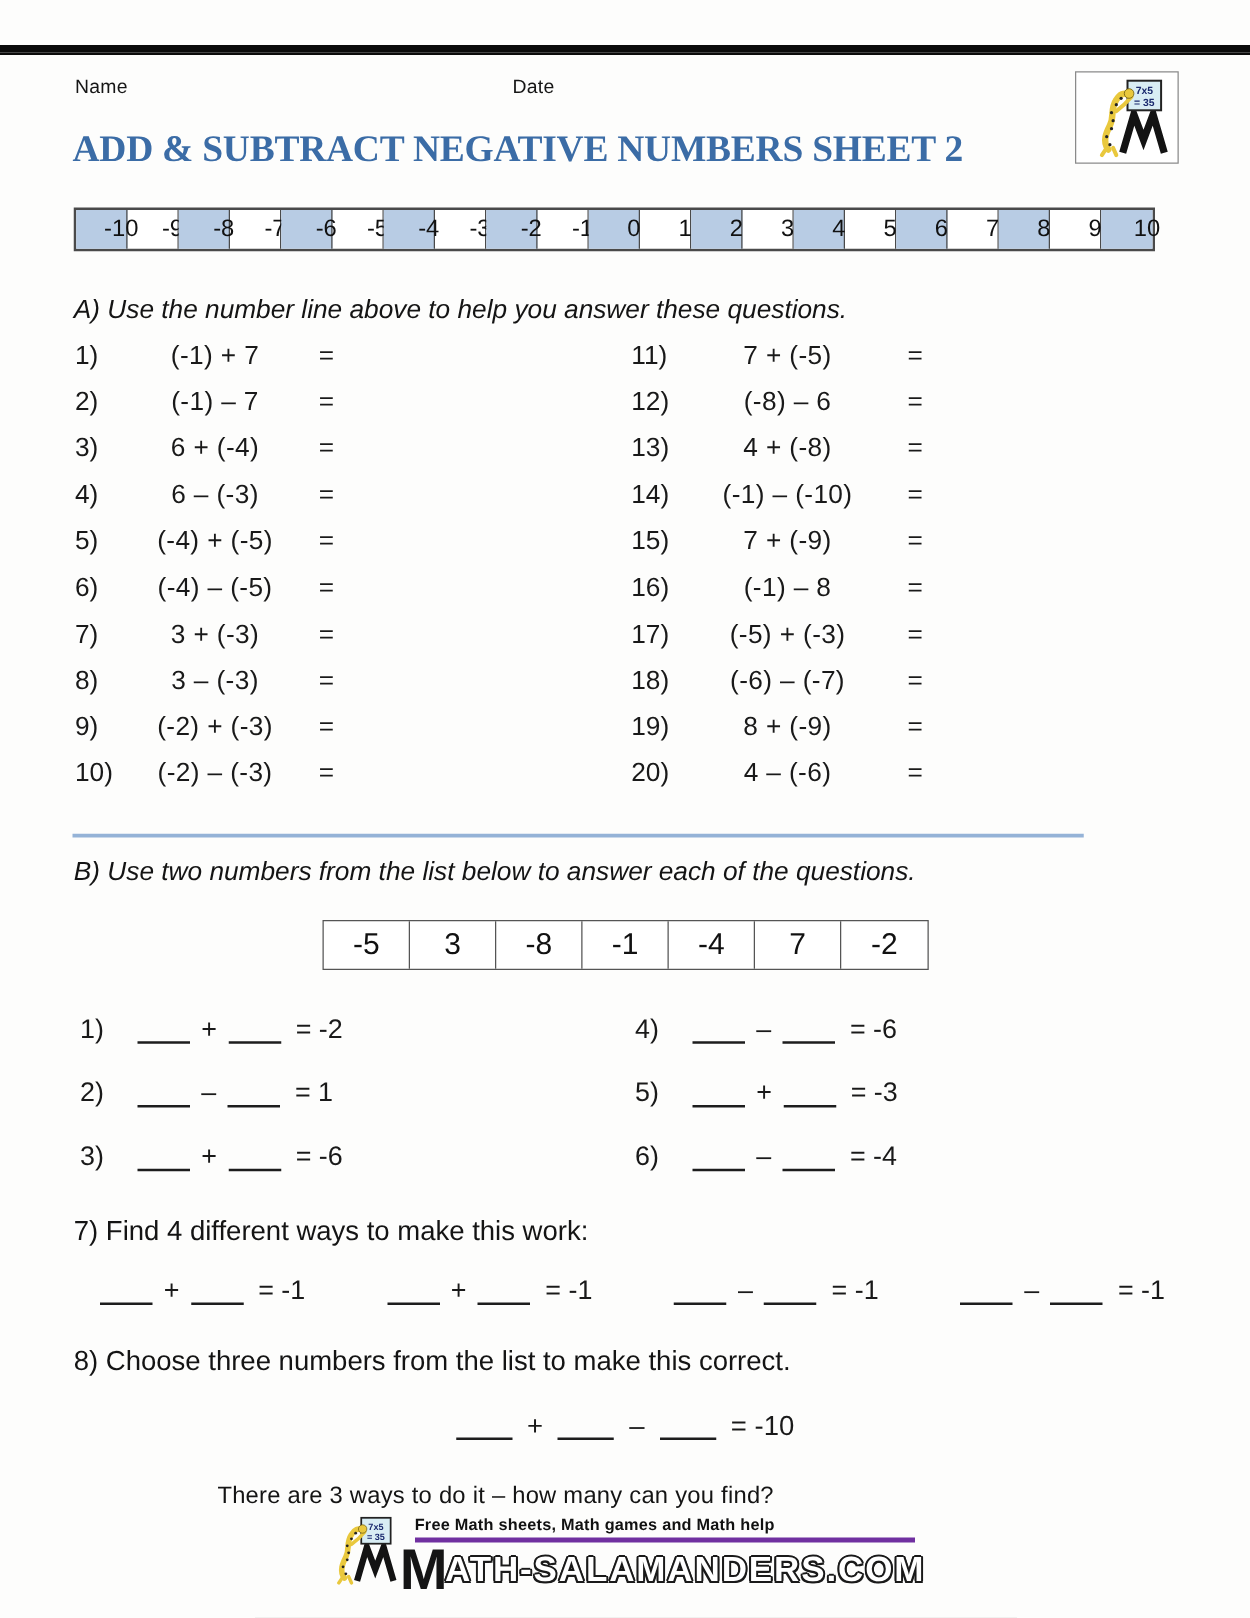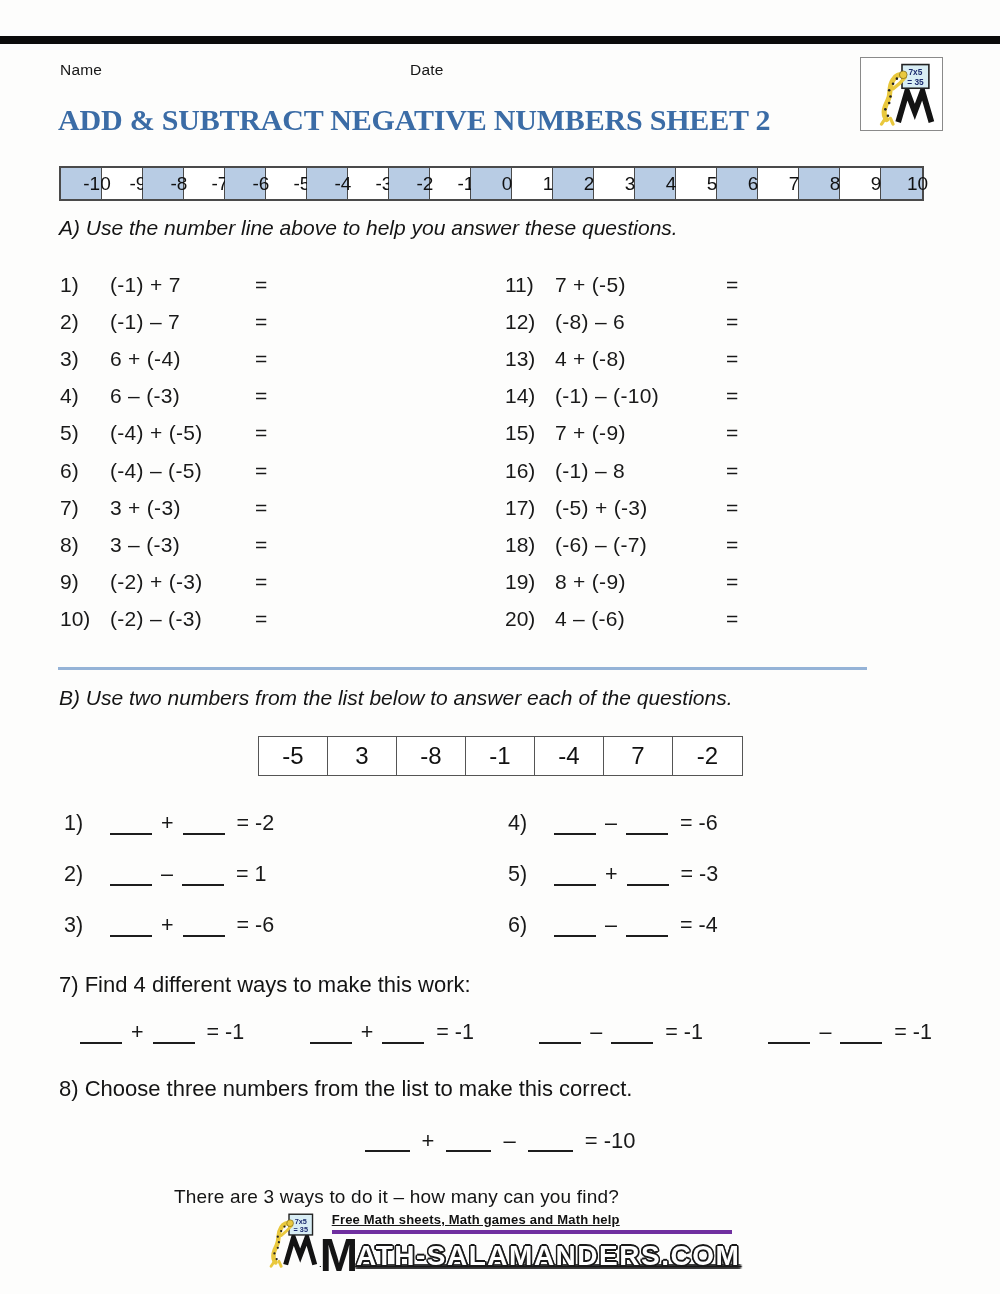--- a/index.html
+++ b/index.html
@@ -27,30 +27,30 @@
            font-size:30px; letter-spacing:-0.2px; color:#3b6ca6; white-space:nowrap; }
 
   
   .numline { left:59px; top:166px; display:flex; border:2px solid #4a4a4a; background:#fff; }
   .nl-cell { width:41px; height:31px; display:flex; align-items:center; justify-content:center;
              border-right:1px solid #4a4a4a; font-size:19px; color:#111;padding-left:32px; }
   .nl-cell:last-child { border-right:none;text-align:center; }
   .nl-cell.shaded { background:#b8cce4; }
 
   .instr { font-size:21px; font-style:italic; color:#141414; white-space:nowrap; }
-  .instr-a { left:59px; top:216px; }
+  .instr-a { left:59px; top:236px; }
   .instr-b { left:59px; top:686px; }
 
   
   .secA { top:266px; }
   .secA-left { left:60px; }
   .secA-right { left:505px; }
   .arow { display:flex; align-items:center; height:37.2px; font-size:21px; }
   .qnum { width:50px; }
-  .expr { width:124px; text-align:left; white-space:nowrap; letter-spacing:.3px; }
+  .expr { width:124px; text-align:center; white-space:nowrap; letter-spacing:.3px; }
   .secA-right .expr { width:150px; }
   .eq { margin-left:21px; }
 
   .divider { left:58px; top:667px; width:809px; height:3px; background:#95b3d7; }
 
   
   .blist { left:258px; top:736px; display:flex; border:1px solid #555; background:#fff; }
   .bl-cell { width:69px; height:38px; display:flex; align-items:center; justify-content:center;
              border-right:1px solid #555; font-size:24px; color:#111; }
   .bl-cell:last-child { border-right:none; }
@@ -76,21 +76,21 @@
             align-items:center; font-size:22px; }
   .q8-row .blank { width:45px; }
   .q8-row .bop { margin:0 12px; }
 
   .footer-hint { left:0; top:1186px; width:793px; text-align:center; font-size:19px;
                  letter-spacing:.2px; color:#141414; }
 
   
   .blogo { left:0; top:1212px; width:1000px; display:flex; justify-content:center;
            align-items:flex-start; }
-  .blogo-col { margin-left:2px;text-decoration:underline; }
+  .blogo-col { margin-left:2px; }
   .tagline { font-size:13px; font-weight:bold; color:#111; letter-spacing:.2px; padding-left:12px; }
   .purple-line { height:3.5px; background:#7030a0; margin:3px 0 0 12px; width:400px; }
   .site-line { margin-top:-6px; white-space:nowrap; }
   .bigM { font-family:"Liberation Sans", sans-serif; font-weight:900; font-size:46px;
           color:#151515; vertical-align:-6px; letter-spacing:-2px; }
   .site-rest { font-family:"Liberation Sans", sans-serif; font-weight:bold; font-size:28px;
                letter-spacing:1.5px; color:#ffffff;
                text-shadow:-1.4px -1.4px 0 #1a1a1a, 1.4px -1.4px 0 #1a1a1a,
                            -1.4px 1.4px 0 #1a1a1a, 1.4px 1.4px 0 #1a1a1a,
                            0 1.6px 0 #1a1a1a, 0 -1.6px 0 #1a1a1a,

